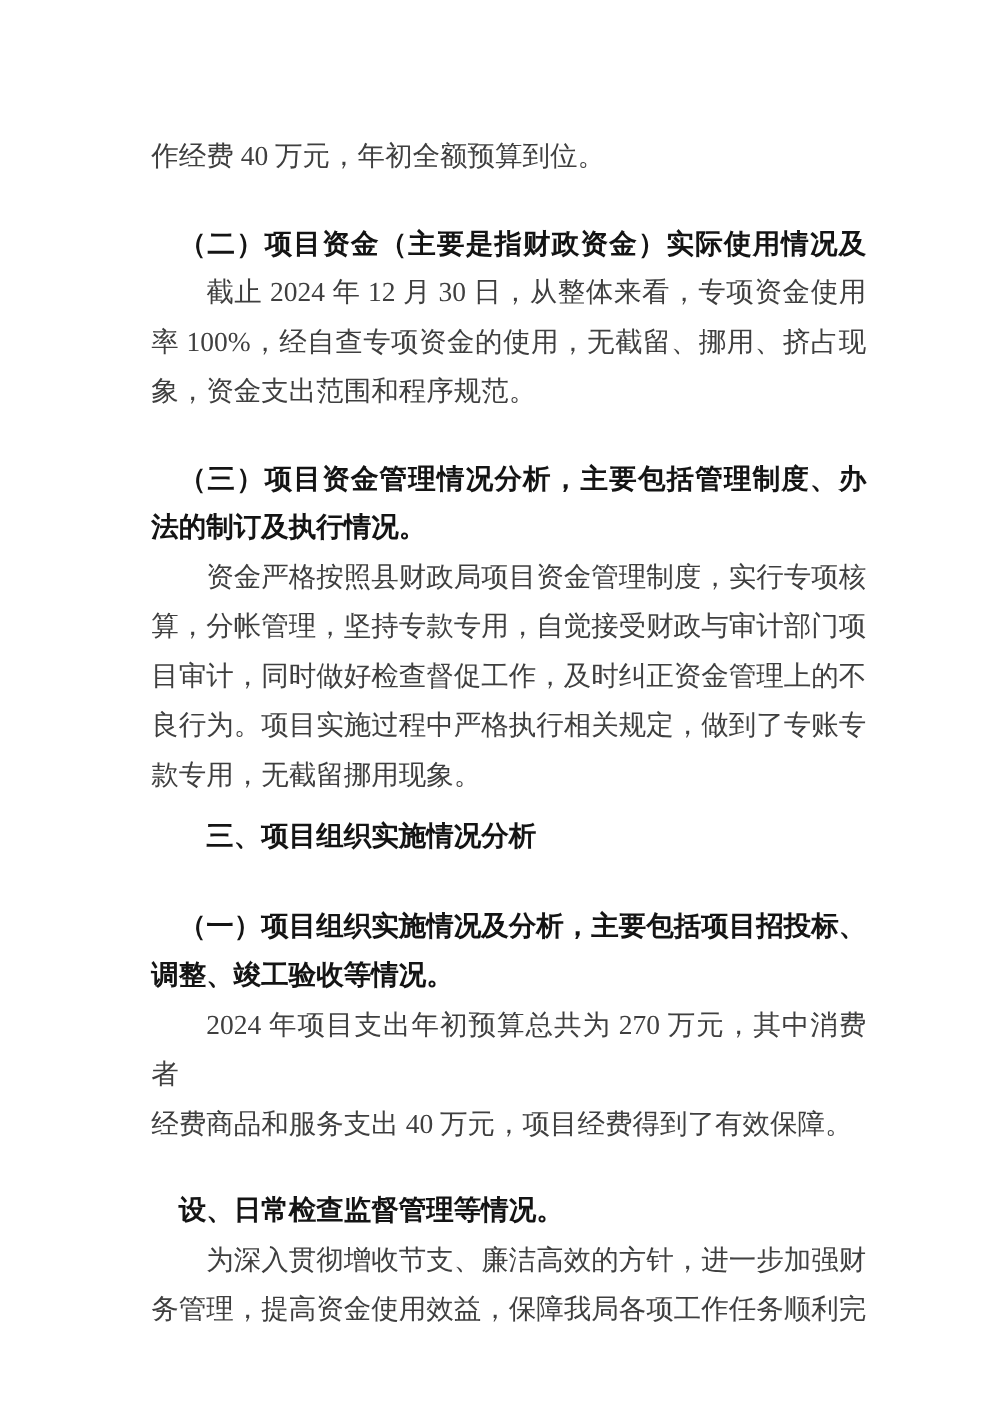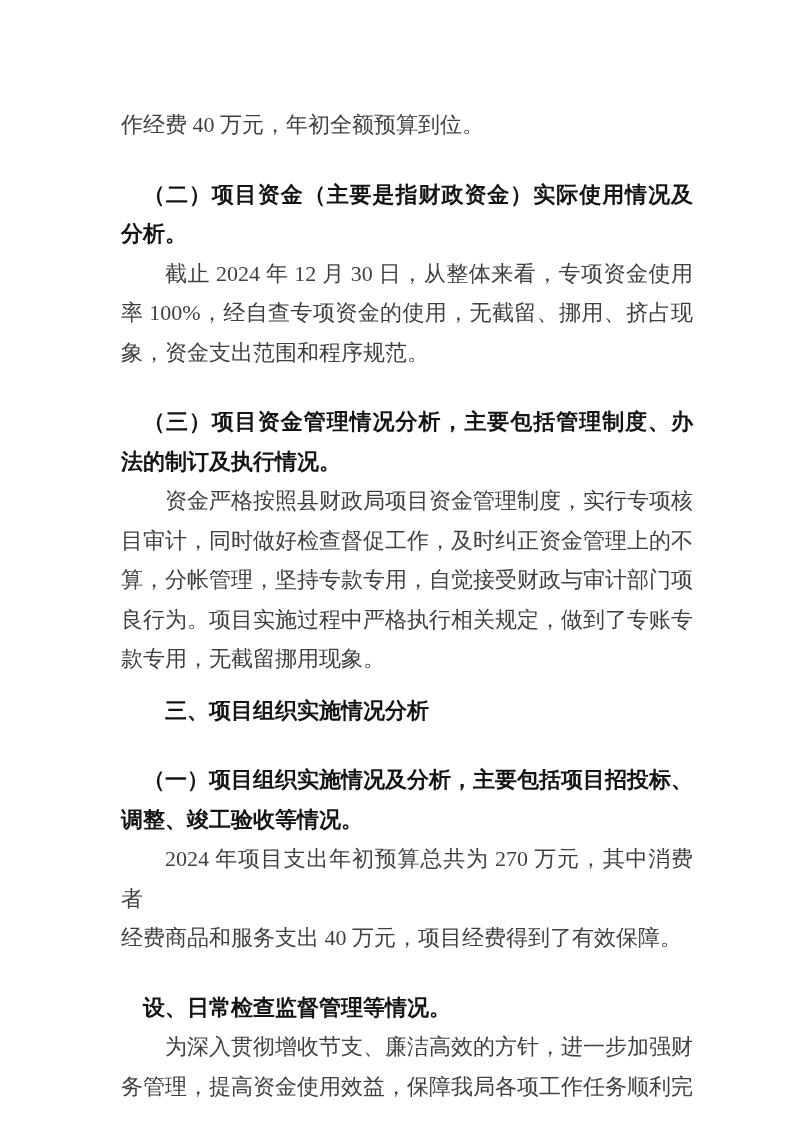--- a/index.html
+++ b/index.html
@@ -31,57 +31,56 @@
     text-align: justify;
     text-align-last: left;
     min-height: 39.5px;
   }
   .line.fill { text-align-last: justify; }
   .para .line:first-child { text-indent: 2em; }
   .cont .line:first-child { text-indent: 0; }
   .h3 { font-weight: bold; color: var(--heading-color); margin-top: 30px; }
   .h3 .line:first-child { text-indent: 1em; }
   .h2 {
-    font-family: Liberation Sans, sans-serif;
+    font-family: Liberation Mono, monospace;
     font-weight: 600;
     color: var(--heading-color);
   }
   .h2 .line:first-child { text-indent: 2em; }
   .mt-heading { margin-top: 12px; }
 </style>
 </head>
 <body>
 
 <div class="page">
   <div class="content">
 
     <div class="block cont">
       <div class="line">作经费 40 万元，年初全额预算到位。</div>
     </div>
 
     <div class="block h3">
       <div class="line fill">（二）项目资金（主要是指财政资金）实际使用情况及</div>
-      <div class="line">分析。</div>
     </div>
 
     <div class="block para">
       <div class="line fill">截止 2024 年 12 月 30 日，从整体来看，专项资金使用</div>
       <div class="line fill">率 100%，经自查专项资金的使用，无截留、挪用、挤占现</div>
       <div class="line">象，资金支出范围和程序规范。</div>
     </div>
 
     <div class="block h3">
       <div class="line fill">（三）项目资金管理情况分析，主要包括管理制度、办</div>
       <div class="line">法的制订及执行情况。</div>
     </div>
 
     <div class="block para">
       <div class="line fill">资金严格按照县财政局项目资金管理制度，实行专项核</div>
+      <div class="line fill">算，分帐管理，坚持专款专用，自觉接受财政与审计部门项</div>
       <div class="line fill">目审计，同时做好检查督促工作，及时纠正资金管理上的不</div>
-      <div class="line fill">算，分帐管理，坚持专款专用，自觉接受财政与审计部门项</div>
       <div class="line fill">良行为。项目实施过程中严格执行相关规定，做到了专账专</div>
       <div class="line">款专用，无截留挪用现象。</div>
     </div>
 
     <div class="block h2 mt-heading">
       <div class="line">三、项目组织实施情况分析</div>
     </div>
 
     <div class="block h3">
       <div class="line fill">（一）项目组织实施情况及分析，主要包括项目招投标、</div>

